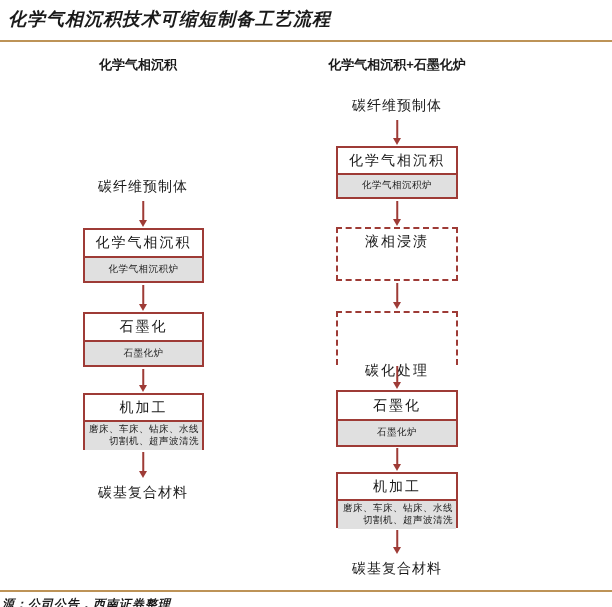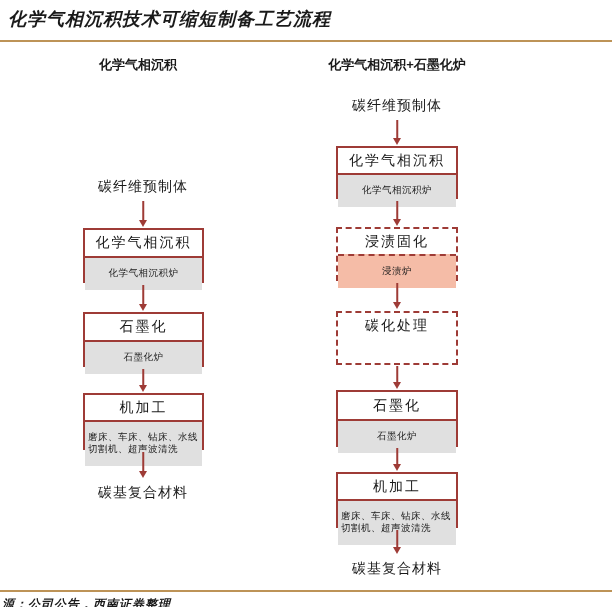--- a/index.html
+++ b/index.html
@@ -41,22 +41,22 @@
     background:#ffffff;
     display:flex;flex-direction:column;
   }
   .box.dashed{border-style:dashed;}
   .box-name{
     flex:0 0 auto;display:flex;align-items:center;justify-content:center;
     font-size:14px;letter-spacing:2px;background:#ffffff;
   }
   .box-sub{
     flex:1 1 auto;display:flex;align-items:center;justify-content:center;
-    font-size:9.5px;line-height:1.25;text-align:left;
-    padding:10px 3px;letter-spacing:0.5px;
+    font-size:9.5px;line-height:1.25;text-align:right;
+    padding:2px 3px;letter-spacing:0.5px;
     border-top:2px solid var(--box-border);
   }
   .box.dashed .box-sub{border-top-style:dashed;background:var(--salmon-fill);}
   .box-sub.gray{background:var(--gray-fill);}
   .arrow{width:12px;transform:translateX(-50%);}
   .arrow::before{
     content:'';position:absolute;left:50%;transform:translateX(-50%);
     top:0;bottom:5px;width:1.5px;background:var(--arrow);
   }
   .arrow::after{
@@ -106,27 +106,26 @@
 <div class="abs flow-label" style="left:397px;top:97px;">碳纤维预制体</div>
 <div class="abs arrow" style="left:397px;top:120px;height:25px;"></div>
 
 <div class="abs box" style="left:336px;top:146px;width:122px;height:53px;">
   <div class="box-name" style="height:25px;">化学气相沉积</div>
   <div class="box-sub gray">化学气相沉积炉</div>
 </div>
 <div class="abs arrow" style="left:397px;top:201px;height:25px;"></div>
 
 <div class="abs box dashed" style="left:336px;top:227px;width:122px;height:54px;">
-  <div class="box-name" style="height:25px;">浸渍固化</div>
-  <div class="box-sub">浸渍炉</div>
+  <div class="box-name" style="height:25px;">液相浸渍</div>
 </div>
 <div class="abs arrow" style="left:397px;top:283px;height:26px;"></div>
 
 <div class="abs box dashed" style="left:336px;top:311px;width:122px;height:54px;">
-  <div class="box-name" style="height:25px;">碳化处理</div>
+  <div class="box-name" style="height:25px;margin-top:45px;">碳化处理</div>
 </div>
 <div class="abs arrow" style="left:397px;top:366px;height:23px;"></div>
 
 <div class="abs box" style="left:336px;top:390px;width:122px;height:57px;">
   <div class="box-name" style="height:27px;">石墨化</div>
   <div class="box-sub gray">石墨化炉</div>
 </div>
 <div class="abs arrow" style="left:397px;top:448px;height:23px;"></div>
 
 <div class="abs box" style="left:336px;top:472px;width:122px;height:56px;">

